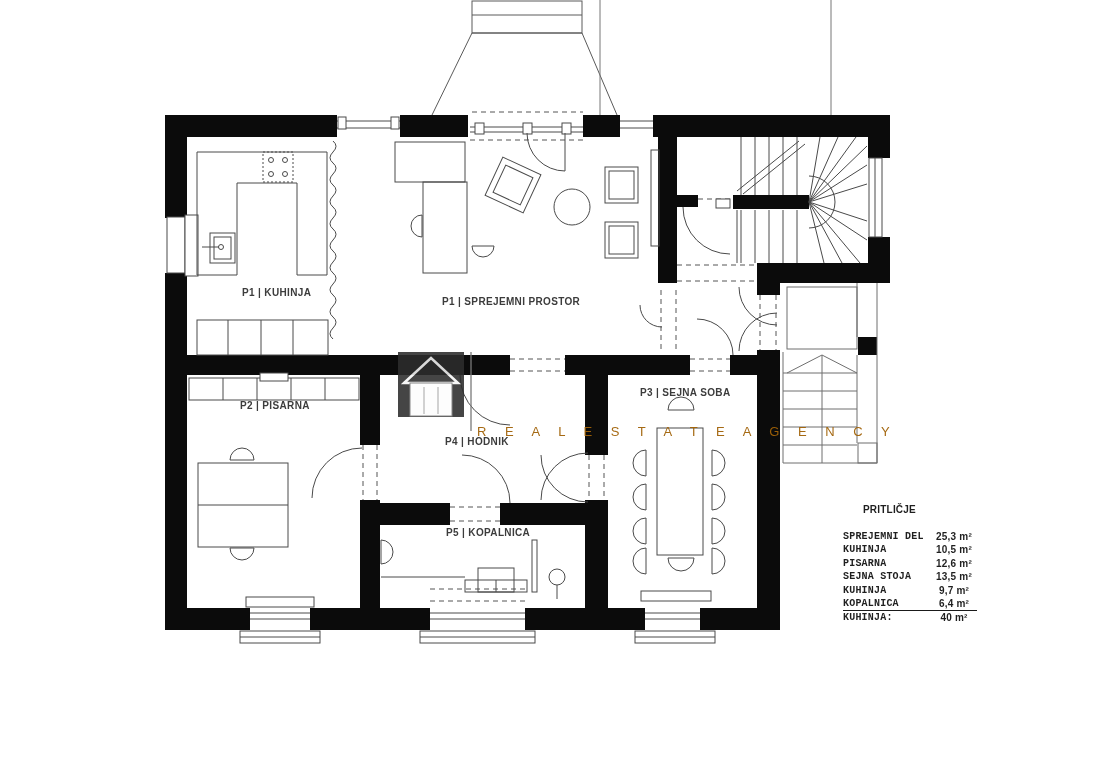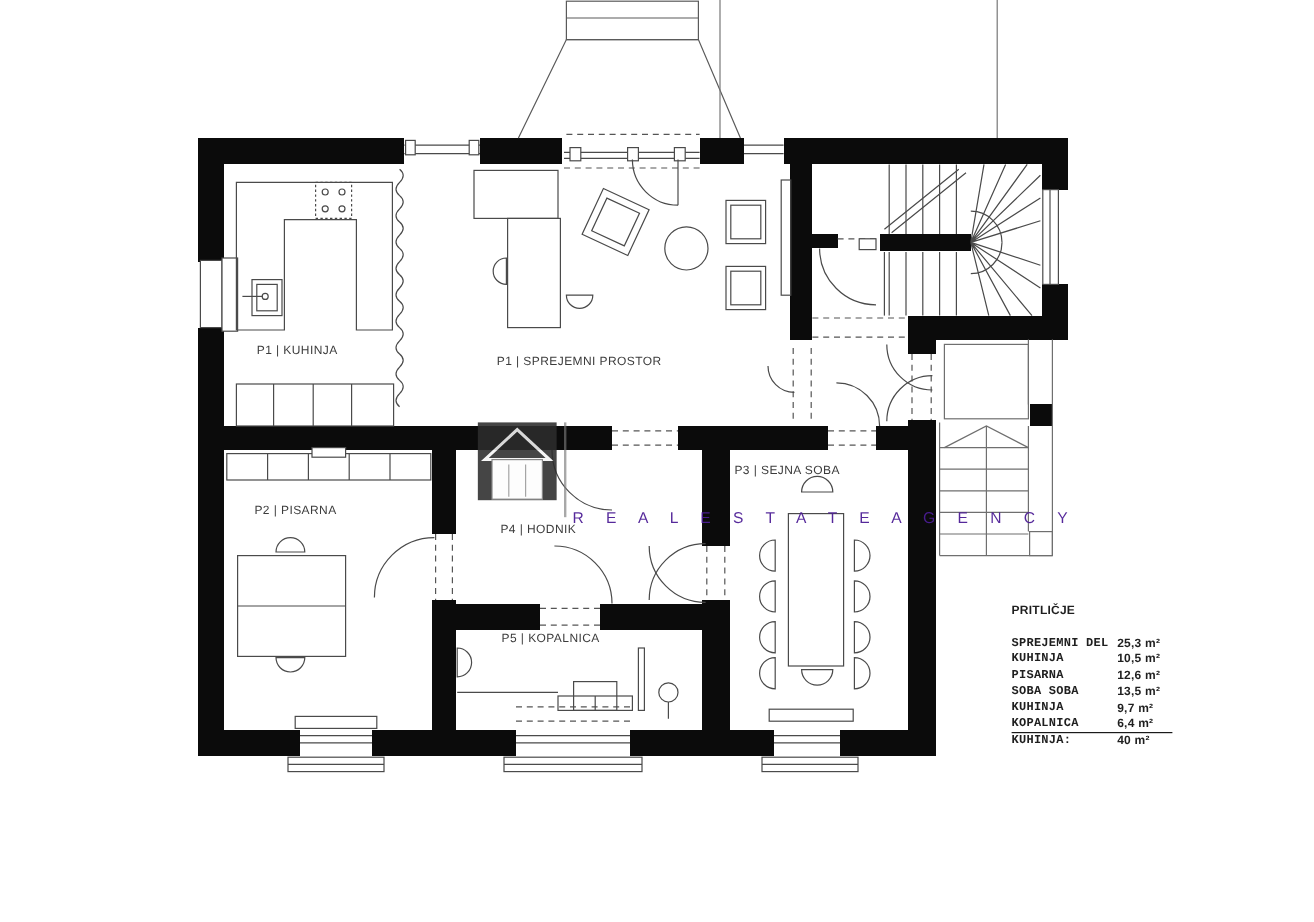--- a/index.html
+++ b/index.html
@@ -1,36 +1,36 @@
 <!DOCTYPE html>
 <html><head>
 <meta charset="utf-8">
 <style>
   html,body{margin:0;padding:0;background:#fff;}
   #stage{position:relative;width:1095px;height:768px;background:#fff;overflow:hidden;
          font-family:"Liberation Sans",sans-serif;}
   #plan-svg{position:absolute;left:0;top:0;}
-  .room-label{position:absolute;font-size:10px;font-weight:400;color:#3c3c3c;
-              letter-spacing:.35px;white-space:nowrap;}
+  .room-label{position:absolute;font-size:10px;font-weight:700;color:#3c3c3c;
+              letter-spacing:.35px;white-space:nowrap;margin-left:28px;}
   
   .wm{position:absolute;pointer-events:none;}
   .wm-brand{left:473px;top:317px;font-family:"Liberation Serif",serif;font-size:126px;
             line-height:1;font-weight:700;letter-spacing:-6px;color:#454545;opacity:.82;
             text-shadow:0 0 2px rgba(255,255,255,.75);}
   .wm-tagline{left:477px;top:424px;font-size:13px;font-weight:400;letter-spacing:7.5px;
-              color:#4c1d95;opacity:.95;white-space:nowrap;}
+              color:#a16207;opacity:.95;white-space:nowrap;}
   .wm-icon{left:398px;top:351px;opacity:.88;}
   .wm-divider{left:470px;top:352px;width:2px;height:79px;background:#7a7a7a;opacity:.65;}
   
   .legend{position:absolute;left:843px;top:504px;width:134px;color:#1f1f1f;
           font-size:10px;font-weight:700;letter-spacing:.2px;}
-  .legend-title{margin-bottom:15px;}
+  .legend-title{margin-bottom:15px;margin-left:20px;}
   .legend-row{display:flex;height:13.4px;line-height:13.4px;}
   .legend-row .ll{flex:1;font-family:Liberation Mono, monospace;}
-  .legend-row .lv{width:46px;text-align:left;}
+  .legend-row .lv{width:46px;text-align:center;}
   .legend-row.underline{border-bottom:1.3px solid #1a1a1a;}
 </style>
 </head>
 <body>
 
 <div id="stage">
 
 <svg id="plan-svg" width="1095" height="768" viewBox="0 0 1095 768">
 
   <g fill="#0b0b0b" shape-rendering="crispEdges">
@@ -336,41 +336,41 @@
     <rect x="0" y="1" width="66" height="65" fill="#2c2c2c"></rect>
     <polygon points="6,32 33,7 60,32" fill="#2c2c2c" stroke="#f5f5f5" stroke-width="2.5"></polygon>
     <rect x="12" y="32" width="42" height="33" fill="#fdfdfd" stroke="#777" stroke-width="1"></rect>
     <path d="M26,36 V63 M40,36 V63" stroke="#999" stroke-width="1"></path>
   </svg>
   <div class="wm wm-divider"></div>
   <div class="wm wm-tagline">R E A L   E S T A T E   A G E N C Y</div>
 
   <div class="room-label" style="left:214px;top:287px">P1 | KUHINJA</div>
   <div class="room-label" style="left:414px;top:296px">P1 | SPREJEMNI PROSTOR</div>
-  <div class="room-label" style="left:212px;top:420px">P2 | PISARNA</div>
+  <div class="room-label" style="left:212px;top:400px">P2 | PISARNA</div>
   <div class="room-label" style="left:612px;top:387px">P3 | SEJNA SOBA</div>
   <div class="room-label" style="left:417px;top:436px">P4 | HODNIK</div>
   <div class="room-label" style="left:418px;top:527px">P5 | KOPALNICA</div>
 
   <div class="legend">
     <div class="legend-title">PRITLIČJE</div>
     <div class="legend-row">
       <span class="ll">SPREJEMNI DEL</span>
       <span class="lv">25,3 m²</span>
     </div>
     <div class="legend-row">
       <span class="ll">KUHINJA</span>
       <span class="lv">10,5 m²</span>
     </div>
     <div class="legend-row">
       <span class="ll">PISARNA</span>
       <span class="lv">12,6 m²</span>
     </div>
     <div class="legend-row">
-      <span class="ll">SOBA SOBA</span>
+      <span class="ll">SEJNA STOJA</span>
       <span class="lv">13,5 m²</span>
     </div>
     <div class="legend-row">
       <span class="ll">KUHINJA</span>
       <span class="lv">9,7 m²</span>
     </div>
     <div class="legend-row underline">
       <span class="ll">KOPALNICA</span>
       <span class="lv">6,4 m²</span>
     </div>

